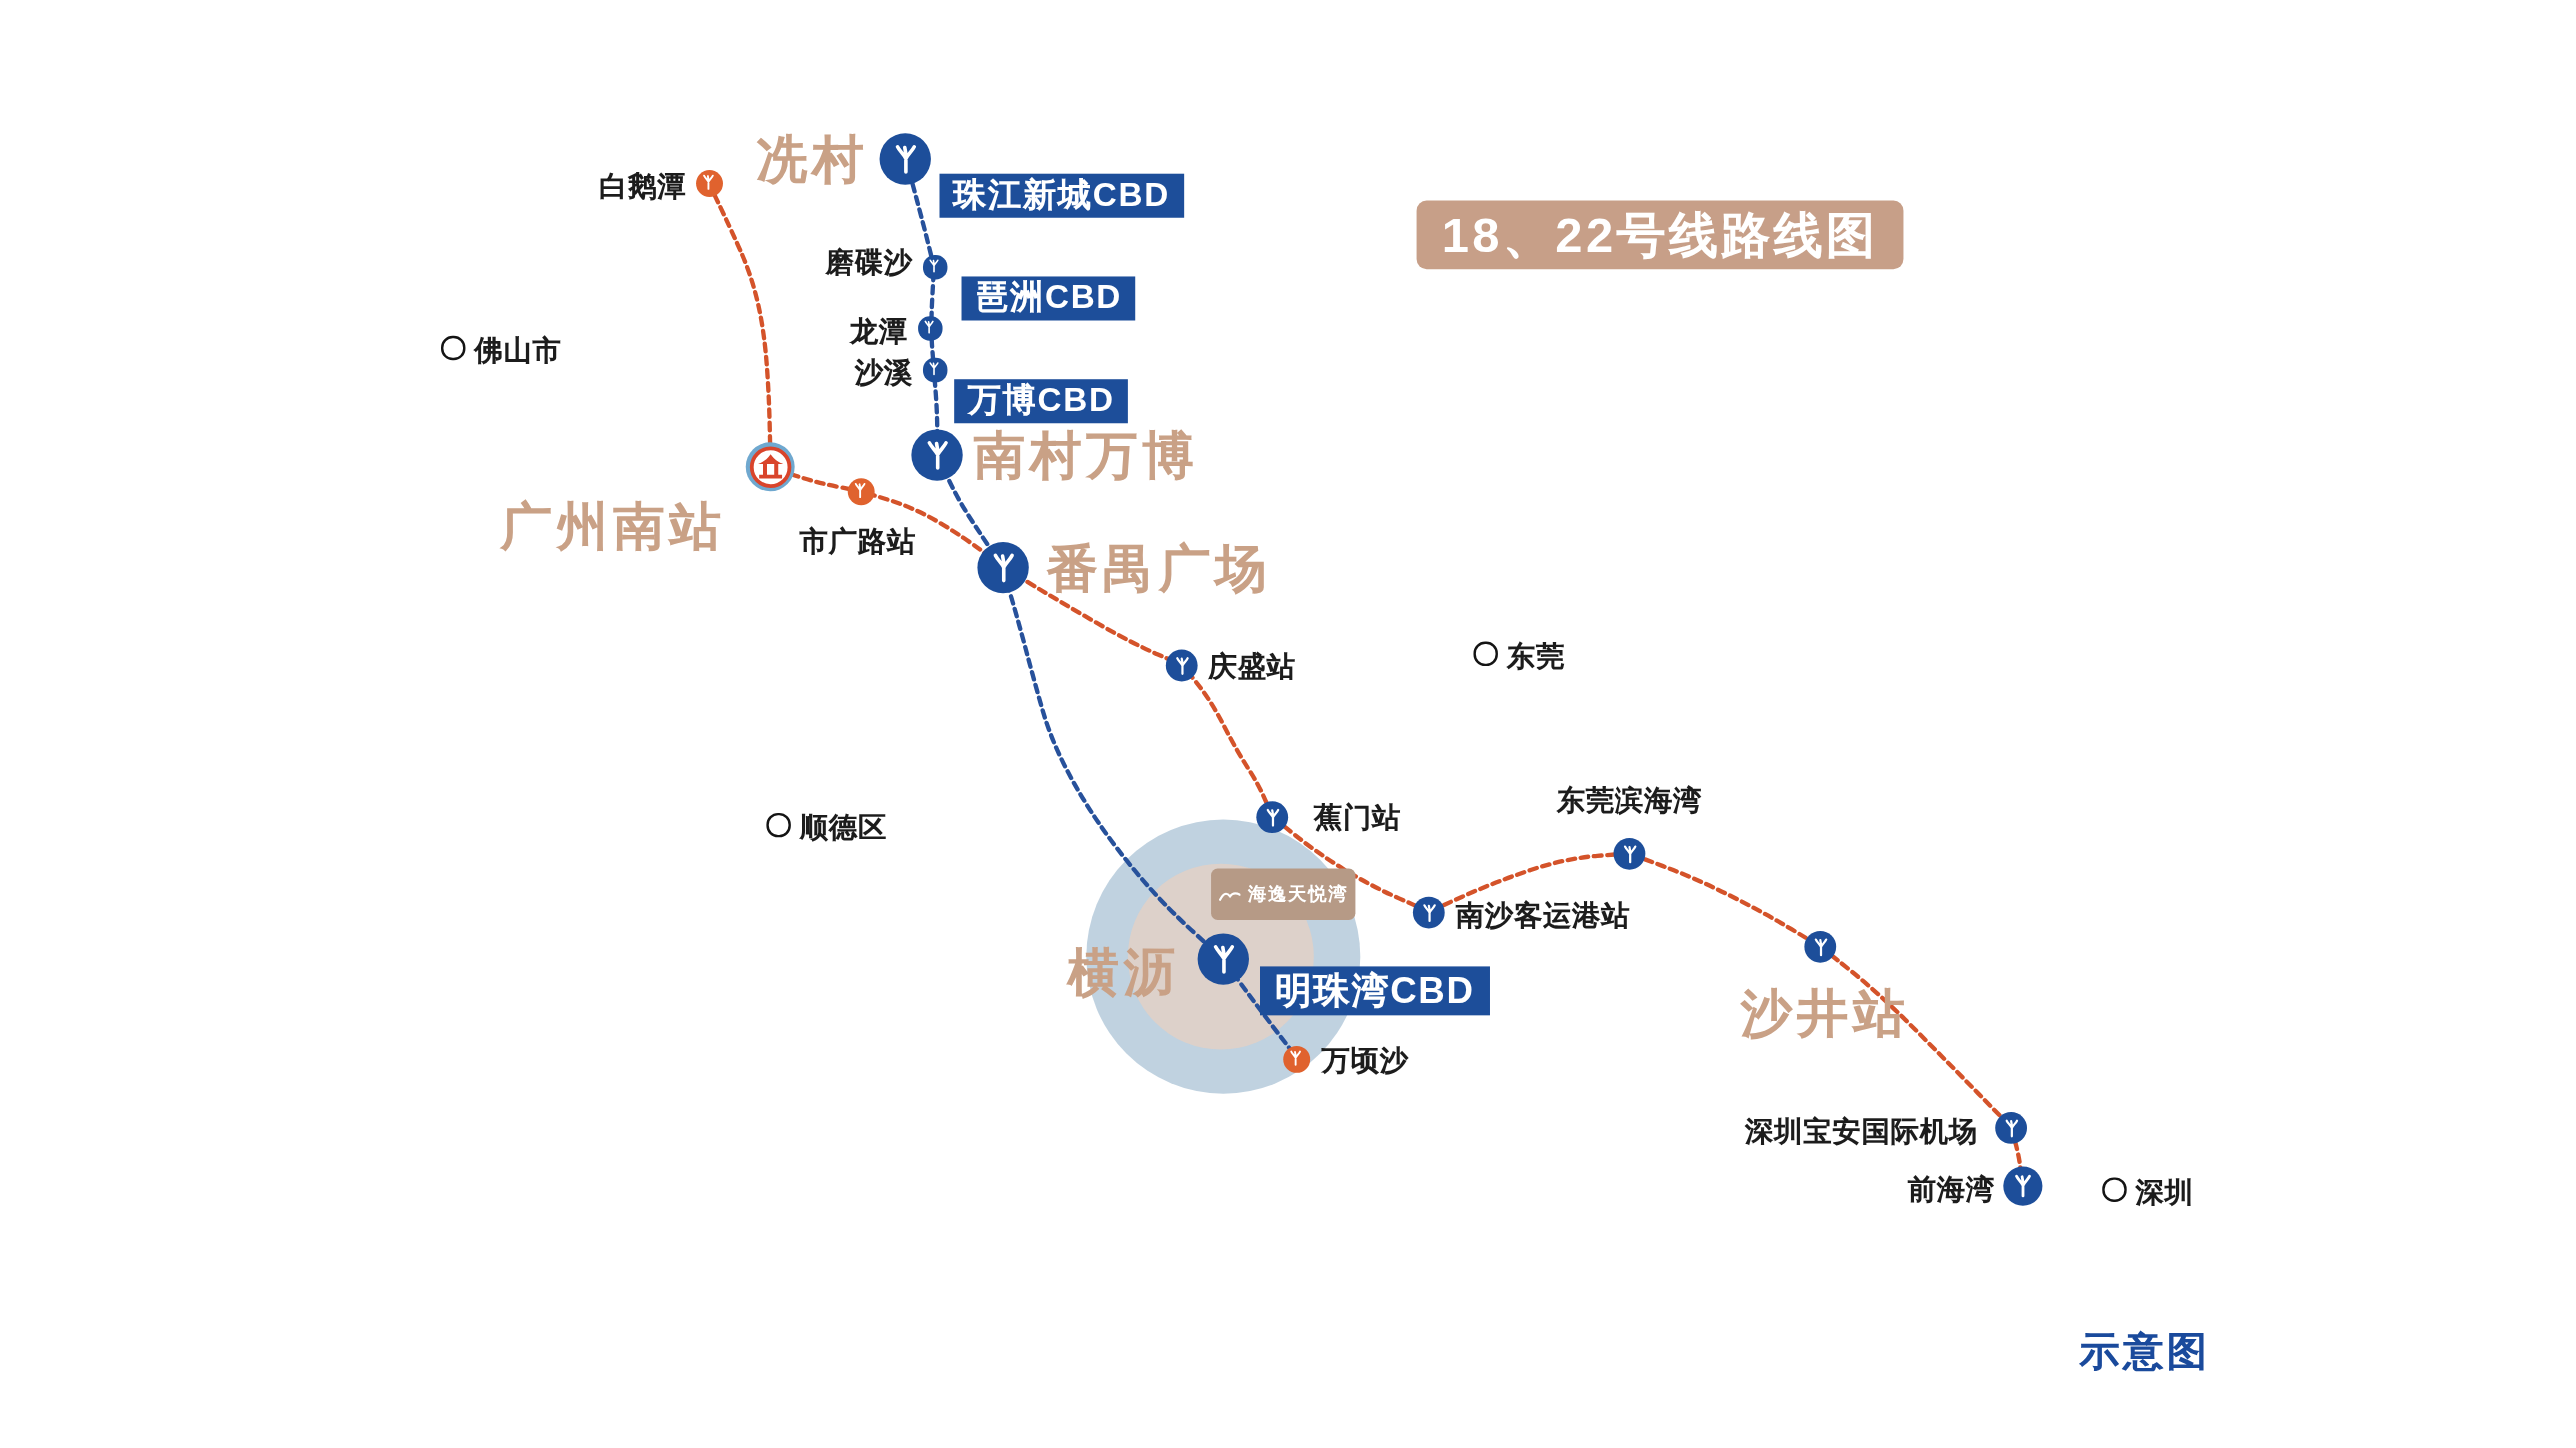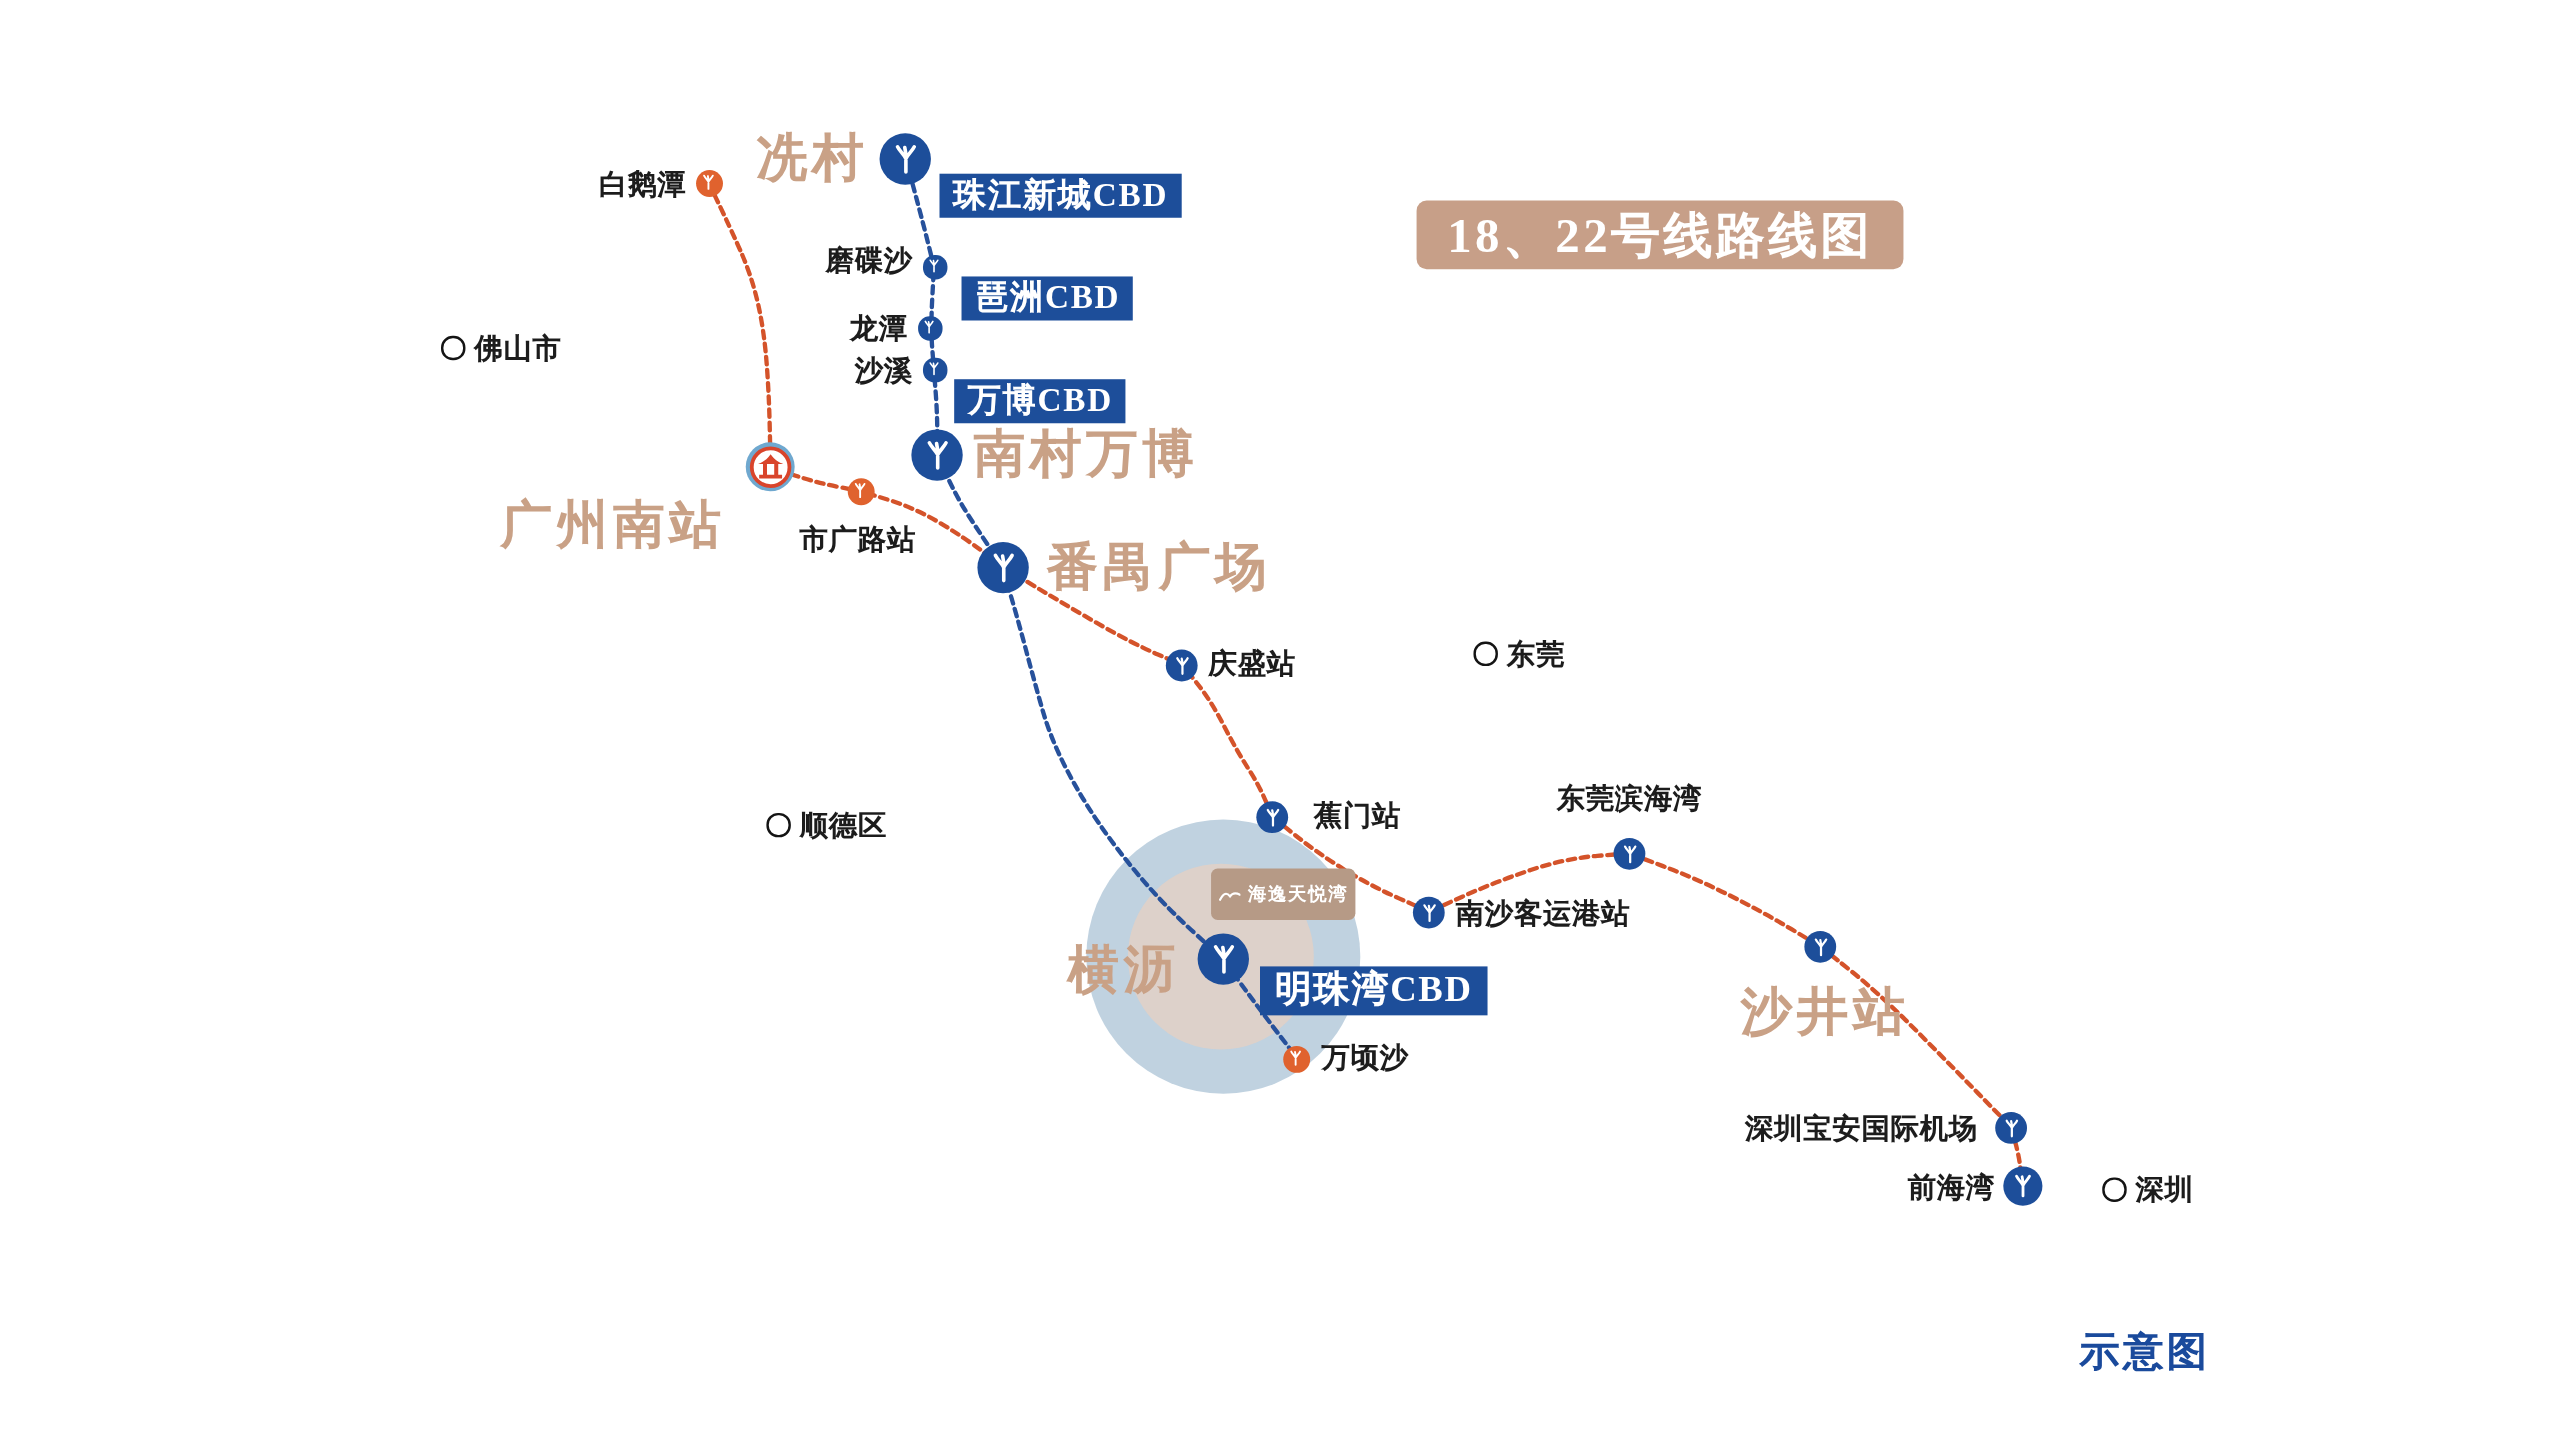--- a/index.html
+++ b/index.html
@@ -1,17 +1,17 @@
 <!DOCTYPE html>
 <html style="--tan: #c9a186; --title_bg: #c79f88; --badge_blue: #1d4e9a; --note_blue: #1a4a9c; --line_blue: #27519b; --line_orange: #d4532a; --station_blue: #1d4e9a; --station_orange: #e0622e; --rail_bg: #6fa8cf; --rail_emblem: #d9442b; --highlight_outer: #b5cadb; --highlight_inner: #ded1c8; --brand_bg: #b69a86;font-size:11px"><head>
 <meta charset="utf-8">
 <style>
   html,body{margin:0;padding:0;background:#ffffff;}
   body{width:2576px;height:1449px;overflow:hidden;font-family:"Liberation Sans","DejaVu Sans",sans-serif;}
-  .page{position:relative;width:2576px;height:1316px;background:#fff;font-family:Liberation Serif, serif;}
+  .page{position:relative;width:2576px;height:1316px;background:#fff;}
   .canvas{position:relative;width:1053px;height:592px;background:#fff;transform:scale(2.4466);transform-origin:0 0;}
 
   .layer{position:absolute;inset:0;}
   #lines-svg{position:absolute;inset:0;z-index:2;}
   #stations-layer{z-index:3;}
   #badges-layer{z-index:4;}
 
   
   .highlight-outer{position:absolute;left:444px;top:335px;width:112px;height:112px;border-radius:50%;
     background:var(--highlight_outer);opacity:.85;z-index:1;}

